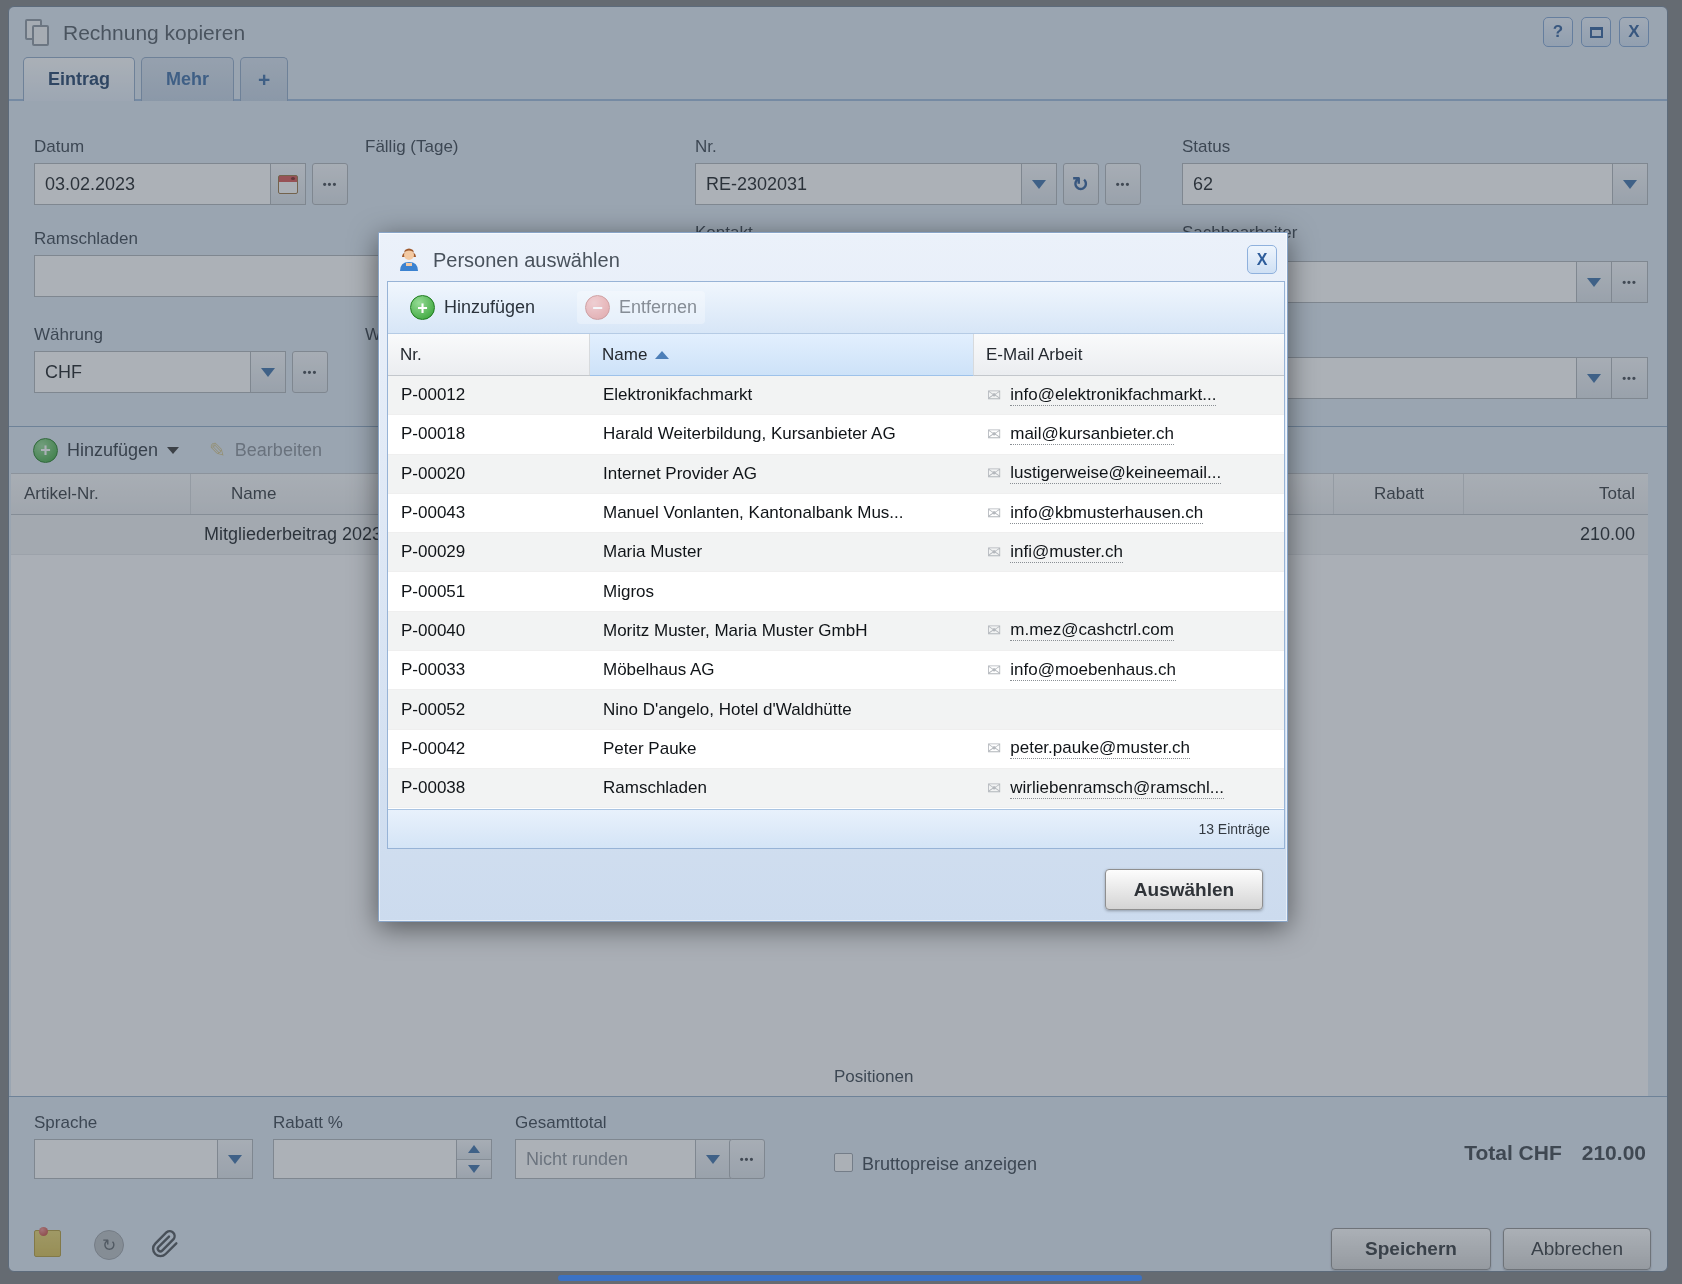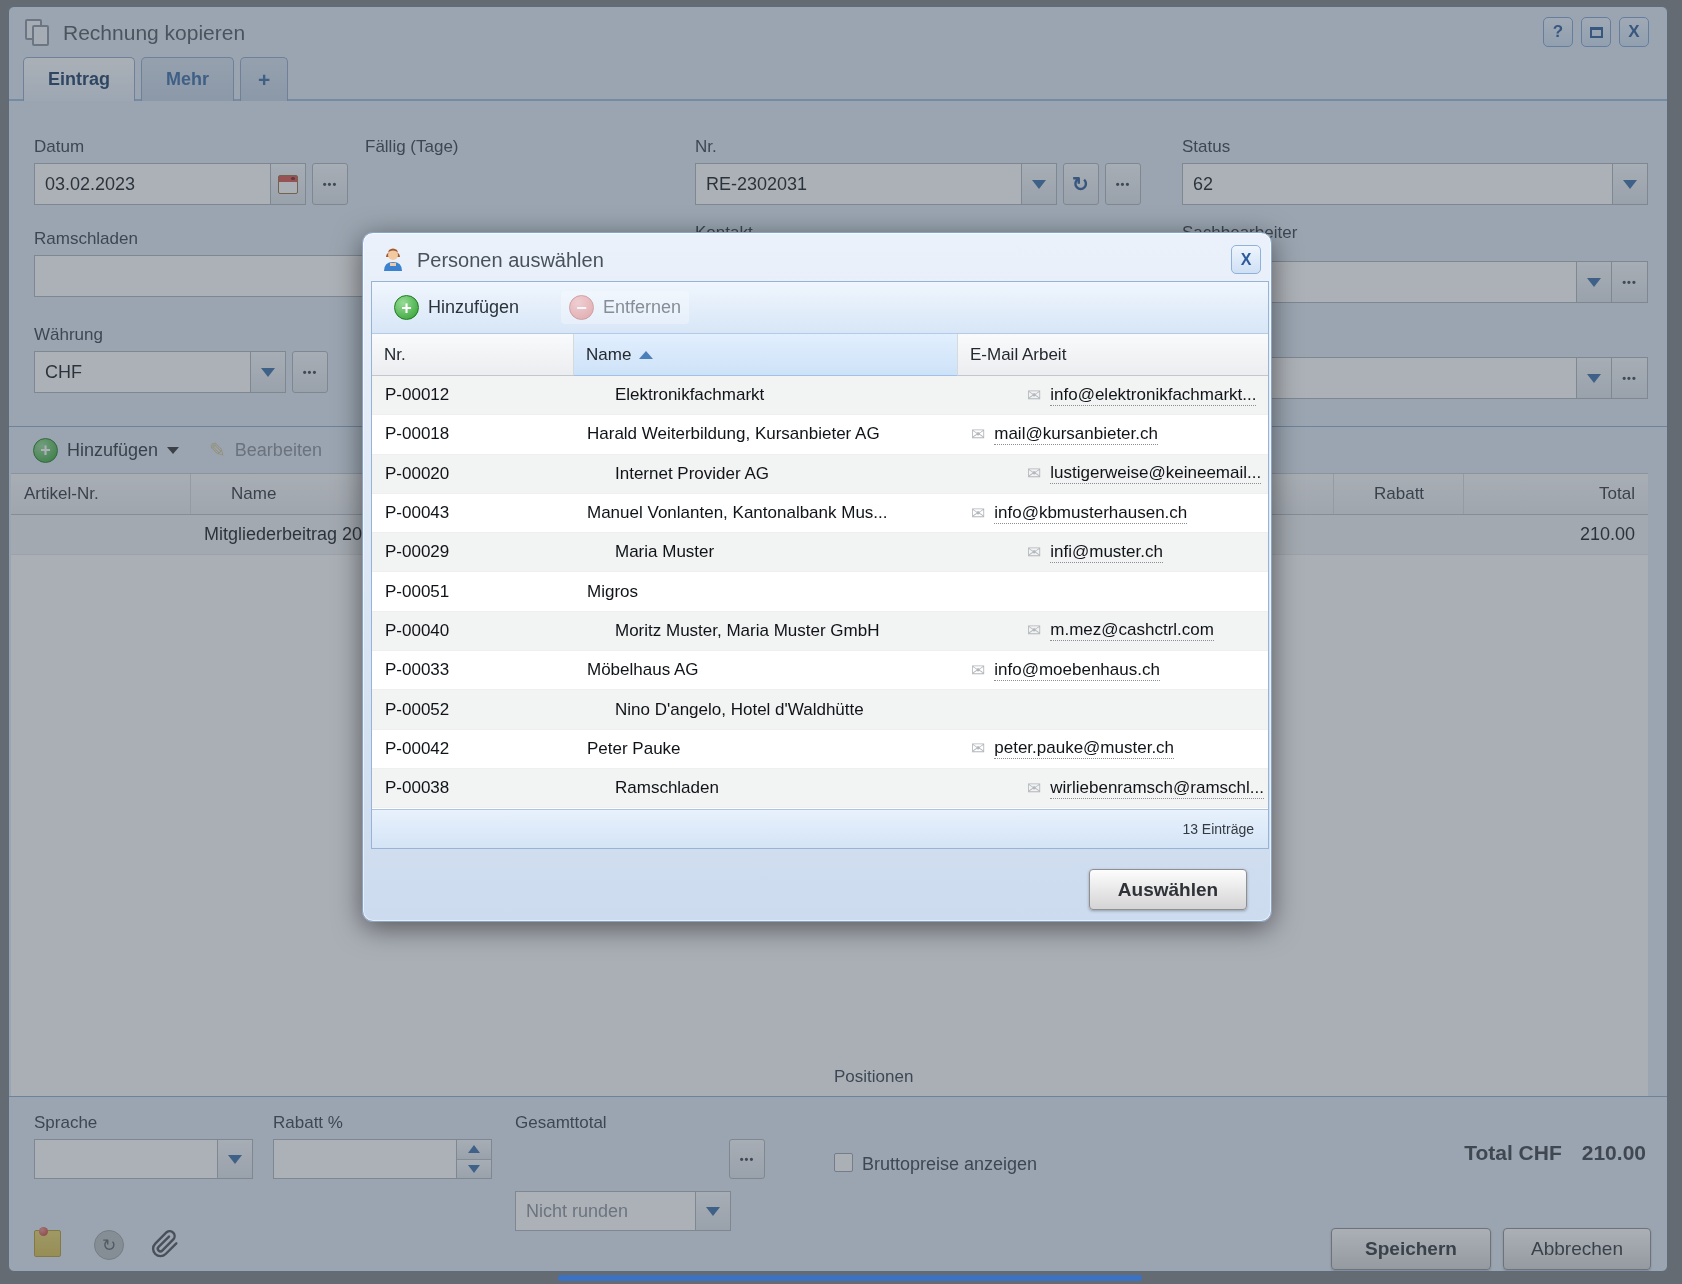--- a/index.html
+++ b/index.html
@@ -93,42 +93,42 @@
     background:linear-gradient(#fdfdfd,#d6d6d6);font-size:19px;color:#2f3338;cursor:pointer;
     display:flex;align-items:center;justify-content:center;box-shadow:0 1px 2px rgba(0,0,0,.25);}
   .fbtn.save{left:1322px;width:160px;font-weight:bold;font-family:"Liberation Sans",sans-serif;}
   .fbtn.cancel{left:1494px;width:148px;}
 
   
   .mask{position:absolute;left:0;top:0;width:1682px;height:1284px;background:rgba(72,81,95,0.45);z-index:5;}
   .accent-bar{position:absolute;left:558px;top:1275px;width:584px;height:6px;background:#3b72c4;border-radius:3px;z-index:6;}
 
   
-  .modal{position:absolute;left:362px;top:232px;width:910px;height:690px;z-index:10;
-    background:linear-gradient(#ebf1fa,#ccdbee);border:1px solid #88a4c7;border-radius:11px;
+  .modal{position:absolute;left:378px;top:232px;width:910px;height:690px;z-index:10;
+    background:linear-gradient(#ebf1fa,#ccdbee);border:1px solid #88a4c7;border-radius:1px;
     box-shadow:0 6px 28px rgba(0,0,0,.5), inset 0 0 0 1px rgba(255,255,255,.55);}
   .m-title{position:absolute;left:54px;top:16px;font-size:20px;color:#49525c;}
   .m-close{position:absolute;left:868px;top:12px;width:30px;height:29px;border:1px solid #8fb1dd;border-radius:5px;
     background:linear-gradient(#eef5fd,#cfe0f4);color:#2d5c9a;font-weight:bold;font-size:16px;
     display:flex;align-items:center;justify-content:center;cursor:pointer;padding:0;}
   .m-panel{position:absolute;left:8px;top:48px;width:898px;height:568px;background:#fff;border:1px solid #97b3d6;
     display:flex;flex-direction:column;}
   .m-toolbar{height:52px;background:linear-gradient(#f0f6fd,#d7e6f7);border-bottom:1px solid #b5cbe5;
     display:flex;align-items:center;gap:34px;padding-left:14px;}
   .m-toolbar .tbtn{font-size:18px;}
   .m-toolbar .tbtn.disabled{background:rgba(255,255,255,.3);border-radius:4px;}
   .m-head{height:42px;display:flex;background:linear-gradient(#f9fafb,#ebedf0);border-bottom:1px solid #c3c7cc;}
   .m-hcell{display:flex;align-items:center;gap:8px;padding:0 12px;font-size:17px;color:#24292f;
     border-right:1px solid #d7dadd;cursor:pointer;}
   .mc1{width:202px;} .mc2{width:384px;} .mc3{flex:1;border-right:none;}
   .m-hcell.sorted{background:linear-gradient(#e2effe,#cde2f8);border-bottom:1px solid #9ec2ea;margin-bottom:-1px;}
   .sort-asc{width:0;height:0;border-left:7px solid transparent;border-right:7px solid transparent;border-bottom:8px solid #4d7fb8;}
   .m-rows{flex:1;overflow:hidden;}
   .prow{display:flex;height:39.3px;border-bottom:1px solid #efefef;font-size:17px;color:#101418;cursor:pointer;background:#fff;}
-  .prow.odd{background:#f2f3f3;gap:28px;}
+  .prow.odd{background:#f2f3f3;}
   .pcell{display:flex;align-items:center;padding:0 13px;overflow:hidden;white-space:nowrap;}
   .mail-glyph{color:#b4b8bd;font-size:17px;margin-right:9px;}
   .eml{border-bottom:1px dotted #8a8f94;cursor:pointer;}
   .m-foot{height:39px;background:linear-gradient(#e8f1fc,#d4e4f6);border-top:1px solid #aac4e2;
     display:flex;align-items:center;justify-content:flex-end;padding-right:14px;font-size:14px;color:#333a41;}
   .m-select{position:absolute;right:24px;top:636px;width:158px;height:41px;border:1px solid #8f8f8f;border-radius:4px;
     background:linear-gradient(#fdfdfd,#d4d4d4);font-weight:bold;font-size:19px;color:#2f3338;cursor:pointer;
     box-shadow:0 1px 3px rgba(0,0,0,.3);display:flex;align-items:center;justify-content:center;}
 </style>
 </head>
@@ -261,21 +261,21 @@
       <div class="spin">
           <span>
             <i class="up"></i>
           </span>
           <span>
             <i class="dn"></i>
           </span>
         </div>
     </div>
     <div class="lbl" style="left:506px;top:1106px;">Gesamttotal</div>
-    <div class="fld" style="left:506px;top:1184px;width:216px;height:40px;">
+    <div class="fld" style="left:506px;top:1132px;width:216px;height:40px;">
       <div class="inp">
           <span class="ph">Nicht runden</span>
         </div>
       <div class="trig">
           <span class="cv"></span>
         </div>
     </div>
     <button class="sq-btn" style="left:720px;top:1132px;height:40px;">•••</button>
     <div class="lbl" style="left:825px;top:1047px;margin-top:13px;">Positionen</div>
     <div class="chk" style="left:825px;top:1146px;"></div>

